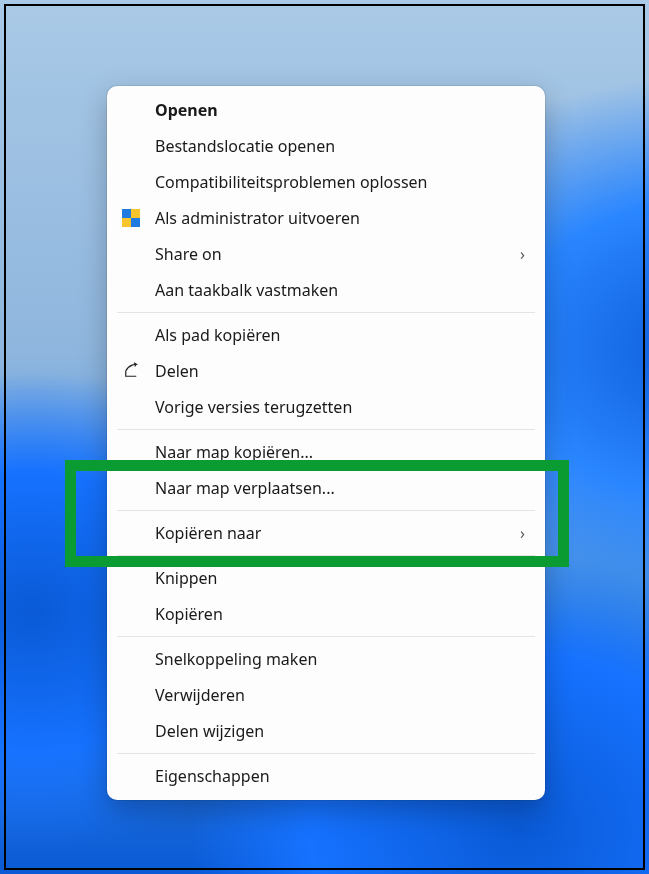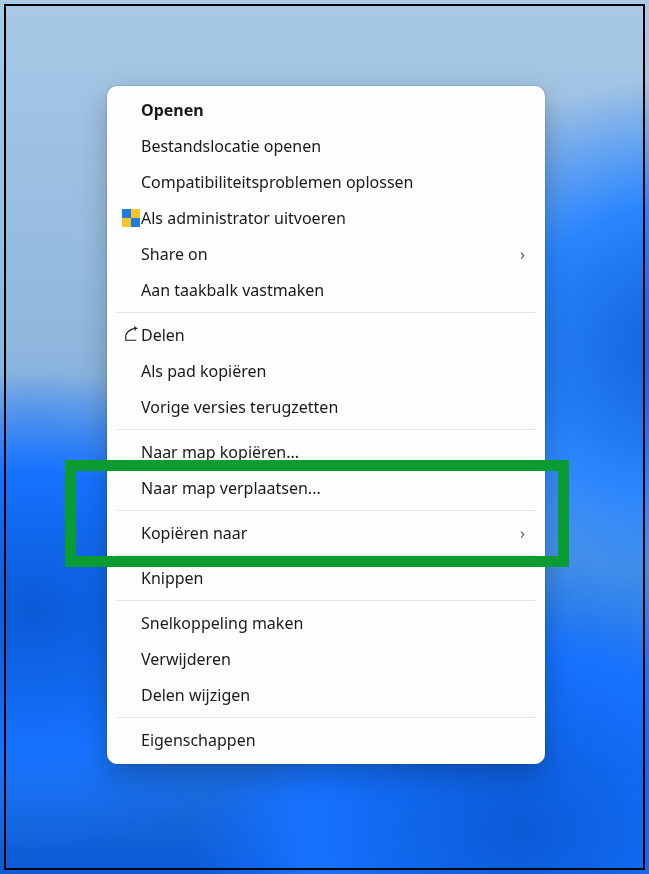--- a/index.html
+++ b/index.html
@@ -13,21 +13,21 @@
       linear-gradient(180deg,#a9c9e6 0%, #8fb6de 40%, #3f8be0 70%, #0a5ad6 100%);
   }
   .frame{position:absolute;inset:4px;border:2px solid #000;pointer-events:none;}
   .menu{
     position:absolute;left:107px;top:86px;width:438px;
     background:#fdfdfd;border-radius:10px;
     box-shadow:0 10px 28px rgba(0,0,0,.25),0 0 0 1px rgba(0,0,0,.08);
     padding:6px 0;
   }
   .item{
-    display:flex;align-items:center;
+    display:flex;align-items:center;gap:14px;
     height:36px;padding:0 20px 0 14px;
     font-size:16px;color:#1a1a1a;cursor:default;position:relative;
   }
   .item.bold span.label{font-weight:700;}
   .icon{width:20px;height:20px;display:flex;align-items:center;justify-content:center;flex:0 0 20px;}
   .label{flex:1;white-space:nowrap;overflow:hidden;text-overflow:ellipsis;}
   .chev{color:#555;}
   hr.sep{border:none;border-top:1px solid #e4e4e4;margin:4px 10px;}
   
   .hl{
@@ -80,30 +80,30 @@
       <span class="icon"></span>
       <span class="label">Share on</span>
       <span class="chev">›</span>
     </div>
     <div class="item">
       <span class="icon"></span>
       <span class="label">Aan taakbalk vastmaken</span>
     </div>
     <hr class="sep">
     <div class="item">
+      <span class="icon"></span>
+      <span class="label">Als pad kopiëren</span>
+    </div>
+    <div class="item">
       <span class="icon share">
         <svg width="18" height="18" viewBox="0 0 24 24">
           <path d="M5 12c4-9 14-9 14-9l-3-2m3 2-2 3M5 12v7h14"></path>
         </svg>
       </span>
       <span class="label">Delen</span>
-    </div>
-    <div class="item">
-      <span class="icon"></span>
-      <span class="label">Als pad kopiëren</span>
     </div>
     <div class="item">
       <span class="icon"></span>
       <span class="label">Vorige versies terugzetten</span>
     </div>
     <hr class="sep">
     <div class="item">
       <span class="icon"></span>
       <span class="label">Naar map kopiëren...</span>
     </div>
@@ -115,20 +115,24 @@
     <div class="item">
       <span class="icon"></span>
       <span class="label">Kopiëren naar</span>
       <span class="chev">›</span>
     </div>
     <hr class="sep">
     <div class="item">
       <span class="icon"></span>
       <span class="label">Knippen</span>
     </div>
+    <div class="item">
+      <span class="icon"></span>
+      <span class="label">Kopiëren</span>
+    </div>
     <hr class="sep">
     <div class="item">
       <span class="icon"></span>
       <span class="label">Snelkoppeling maken</span>
     </div>
     <div class="item">
       <span class="icon"></span>
       <span class="label">Verwijderen</span>
     </div>
     <div class="item">

